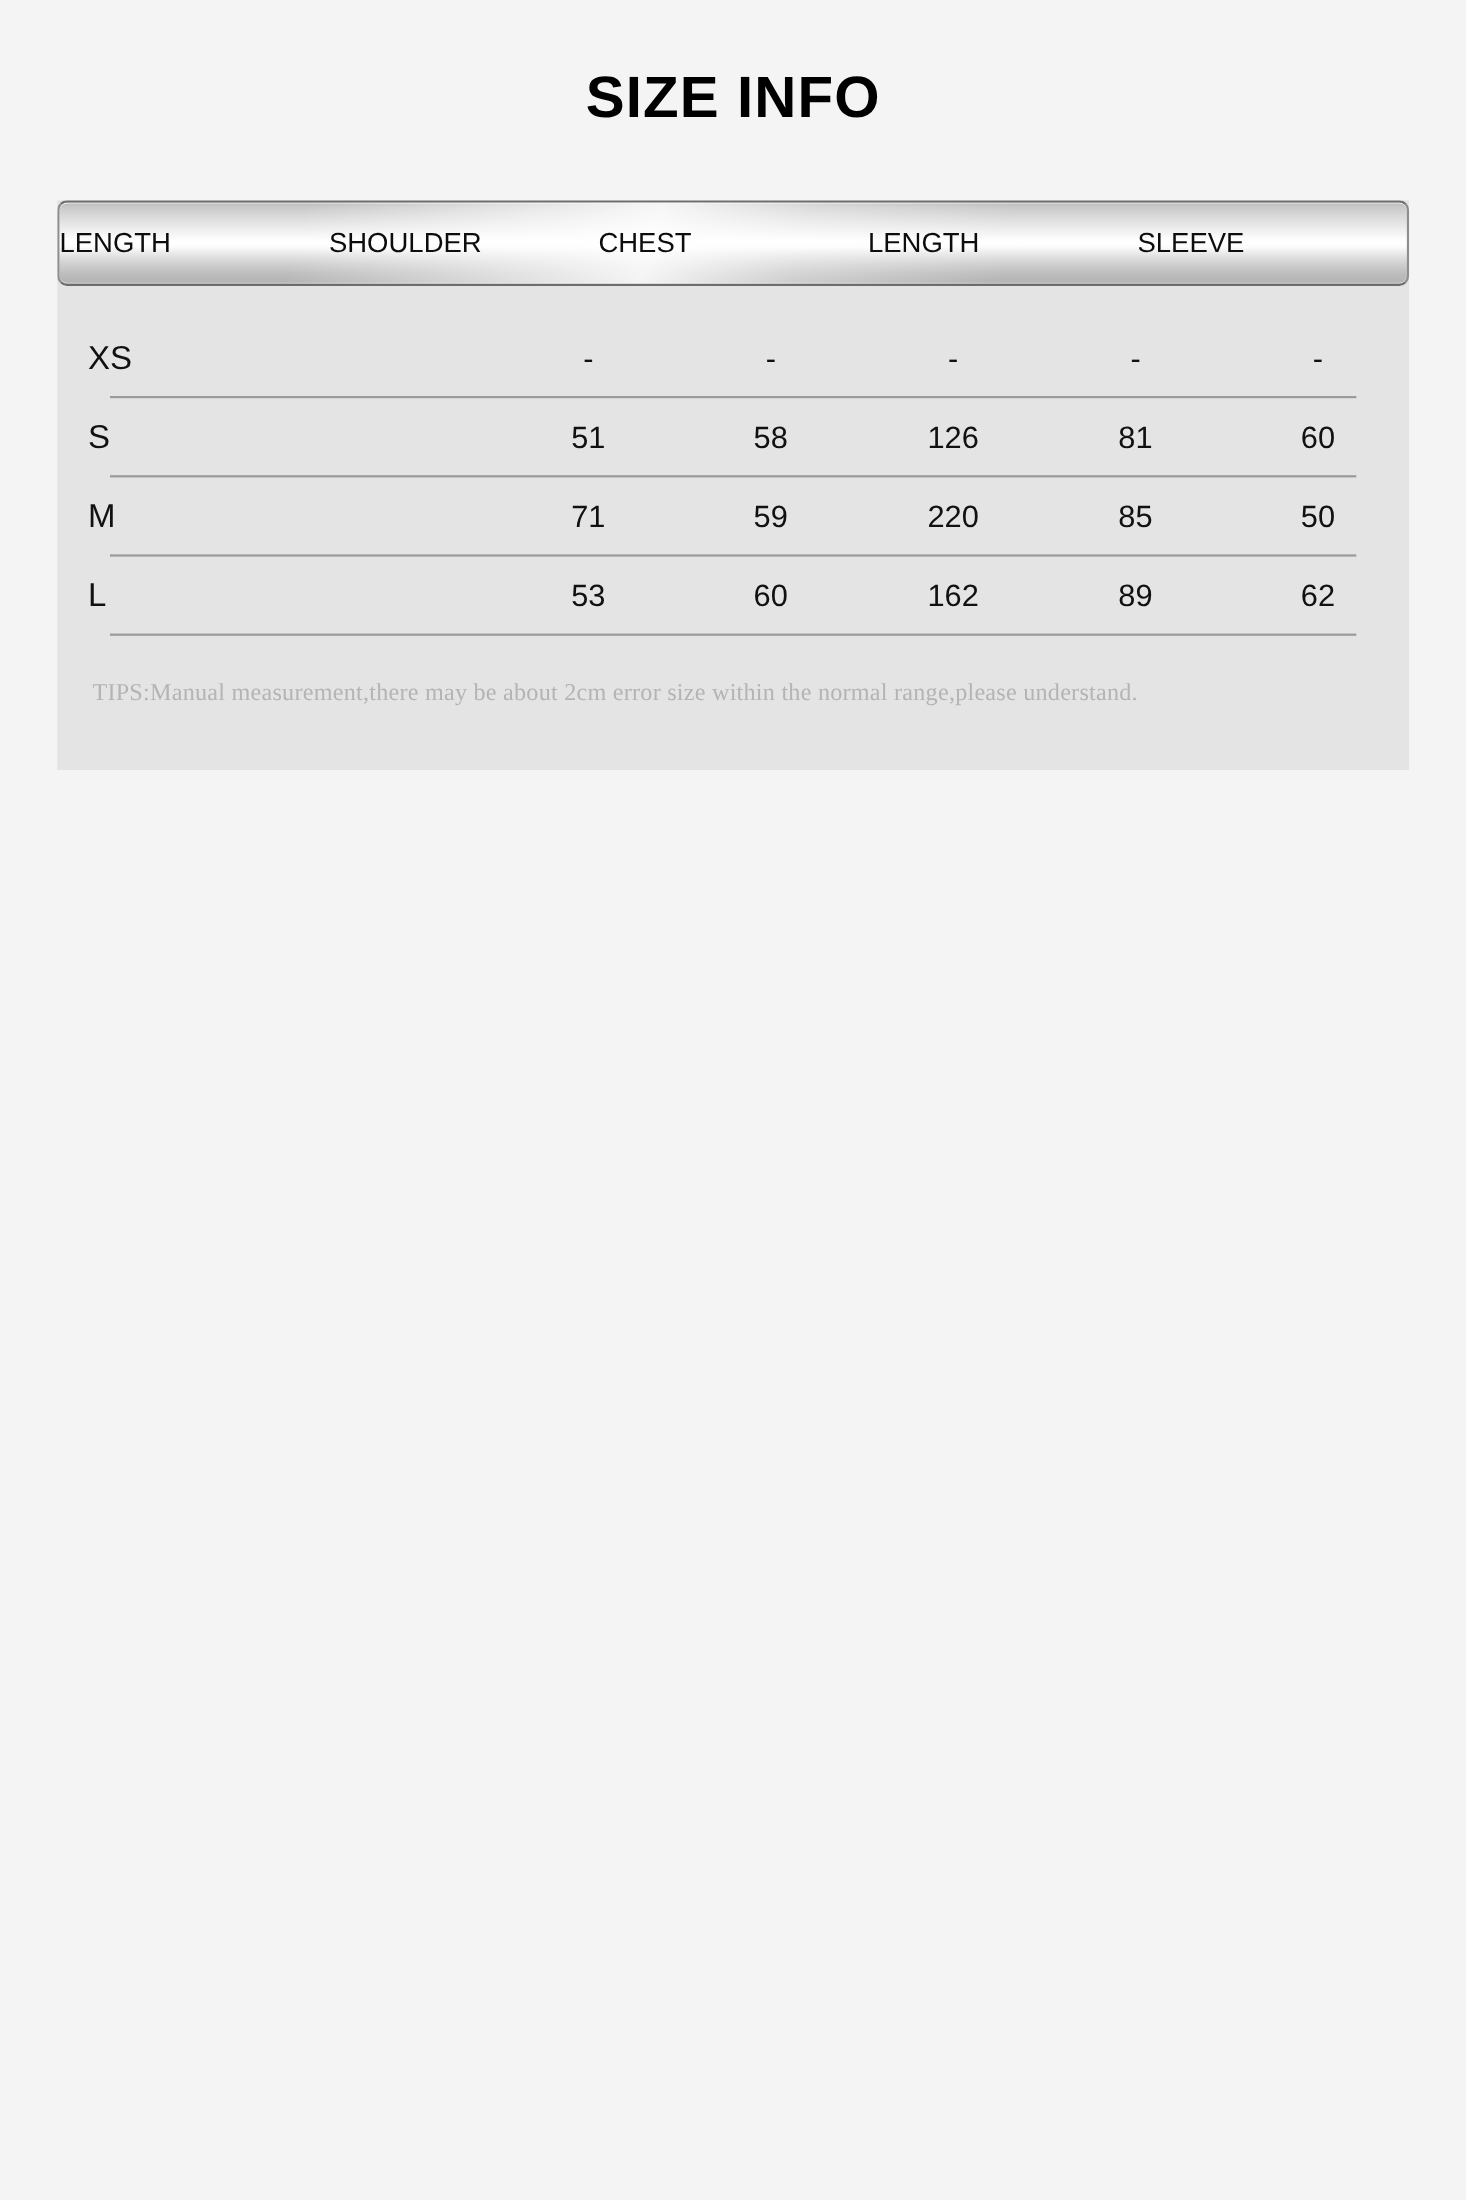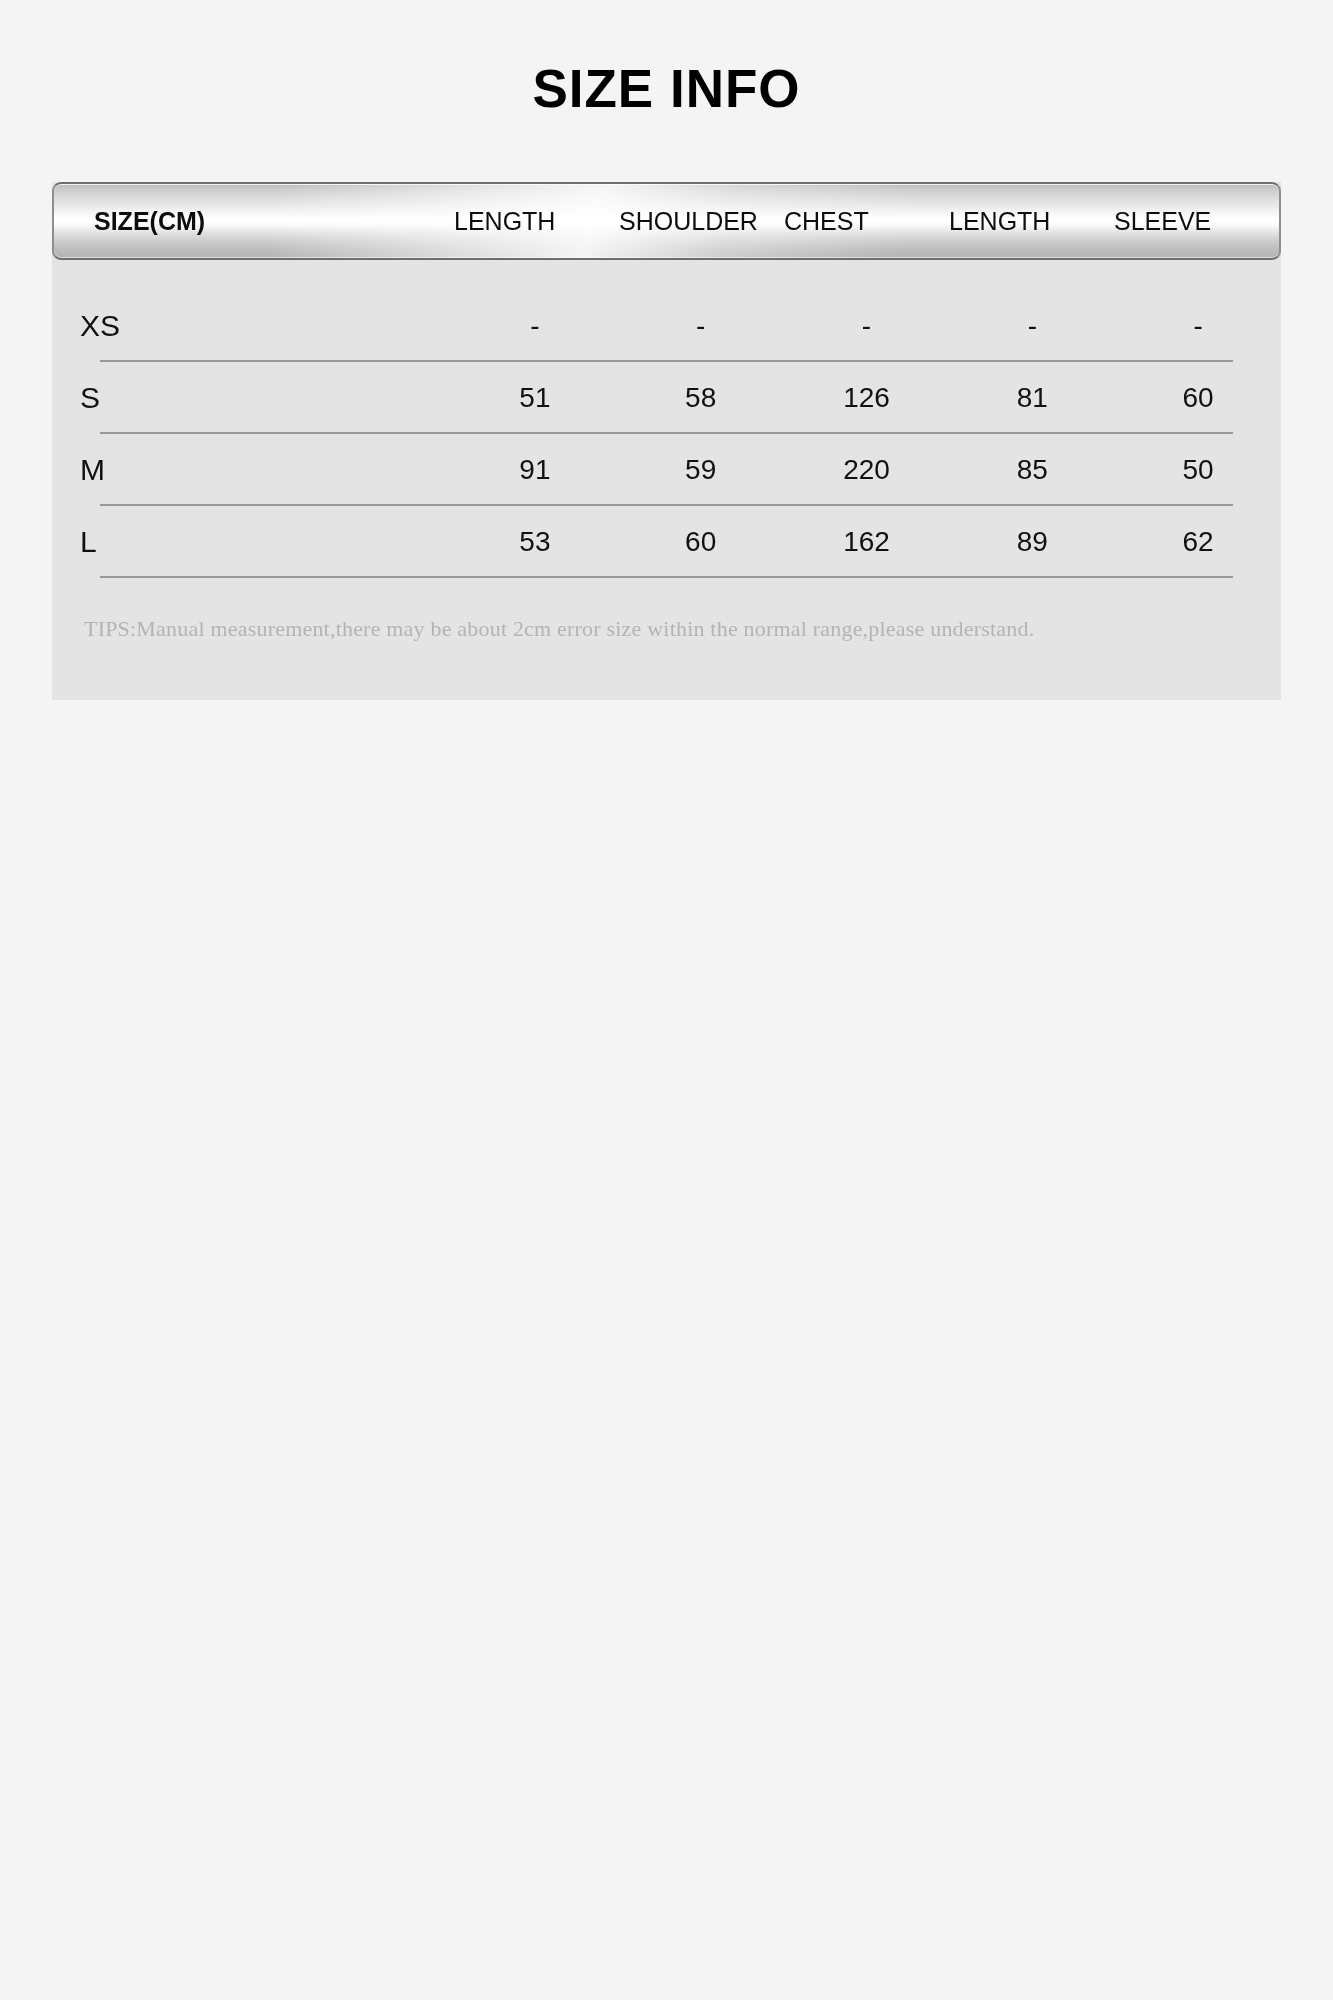--- a/index.html
+++ b/index.html
@@ -161,21 +161,20 @@
 <body>
 
 <div class="page">
 
   <div class="page-title">SIZE INFO</div>
 
   <div class="size-panel">
 
     <div class="header-bar">
       <div class="header-row">
-        <div class="hcell hcell-size">SIZE(CM)</div>
         <div class="hcell hcell-m">LENGTH</div>
         <div class="hcell hcell-m">SHOULDER</div>
         <div class="hcell hcell-m">CHEST</div>
         <div class="hcell hcell-m">LENGTH</div>
         <div class="hcell hcell-m">SLEEVE</div>
       </div>
     </div>
 
     <div class="table-body">
       <div class="row-spacer-top"></div>
@@ -195,21 +194,21 @@
         <div class="cell cell-m">51</div>
         <div class="cell cell-m">58</div>
         <div class="cell cell-m">126</div>
         <div class="cell cell-m">81</div>
         <div class="cell cell-m">60</div>
         <div class="rule"></div>
       </div>
 
       <div class="data-row">
         <div class="cell cell-size">M</div>
-        <div class="cell cell-m">91</div>
+        <div class="cell cell-m">71</div>
         <div class="cell cell-m">59</div>
         <div class="cell cell-m">220</div>
         <div class="cell cell-m">85</div>
         <div class="cell cell-m">50</div>
         <div class="rule"></div>
       </div>
 
       <div class="data-row">
         <div class="cell cell-size">L</div>
         <div class="cell cell-m">53</div>

